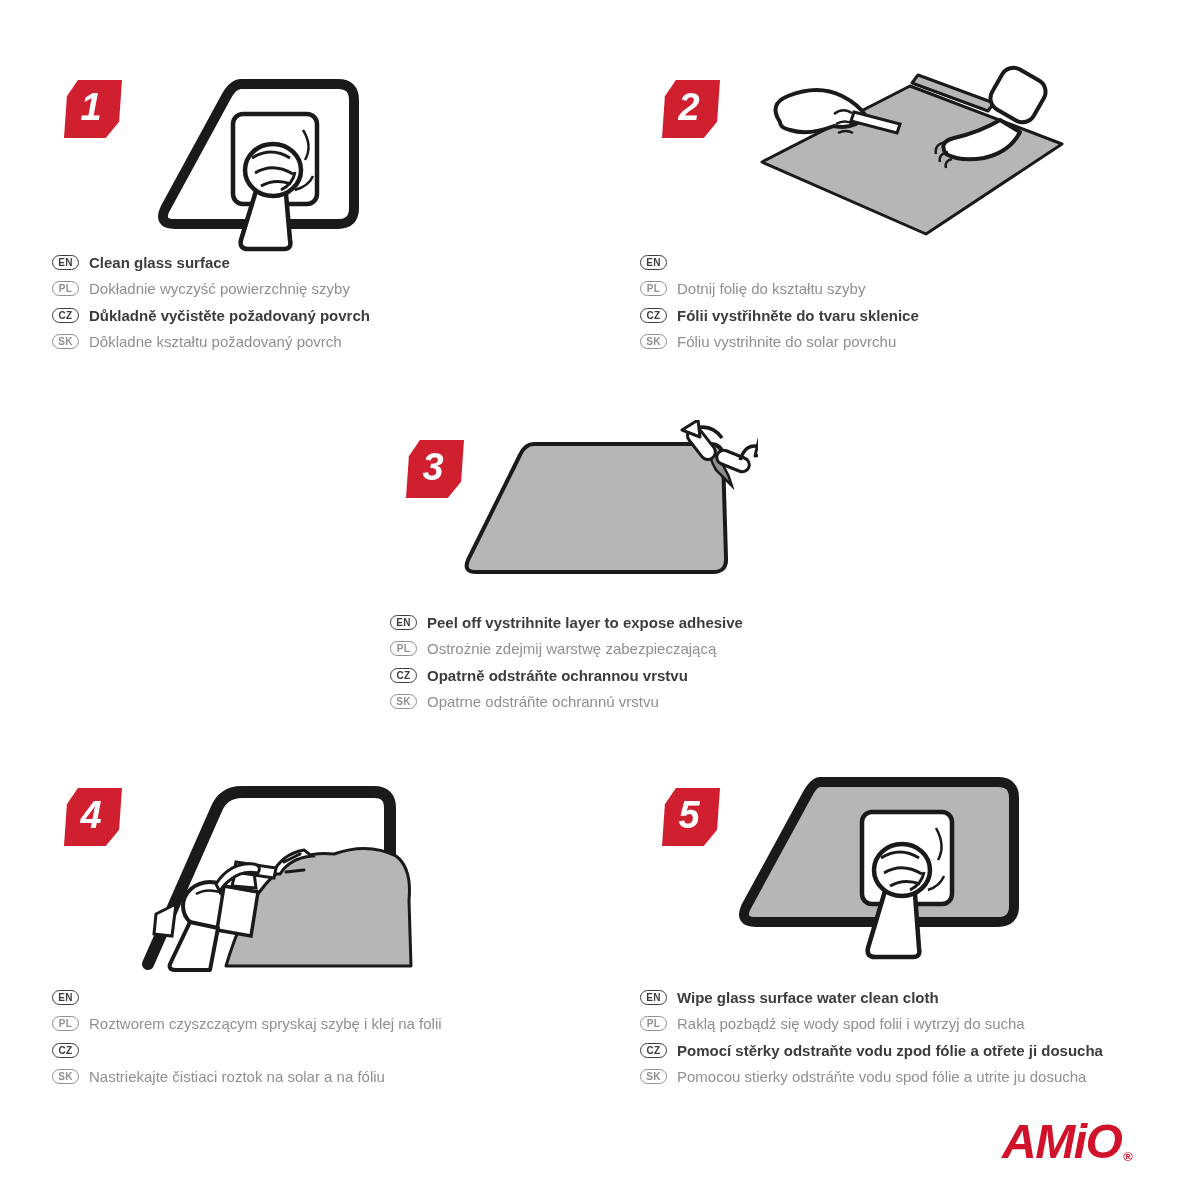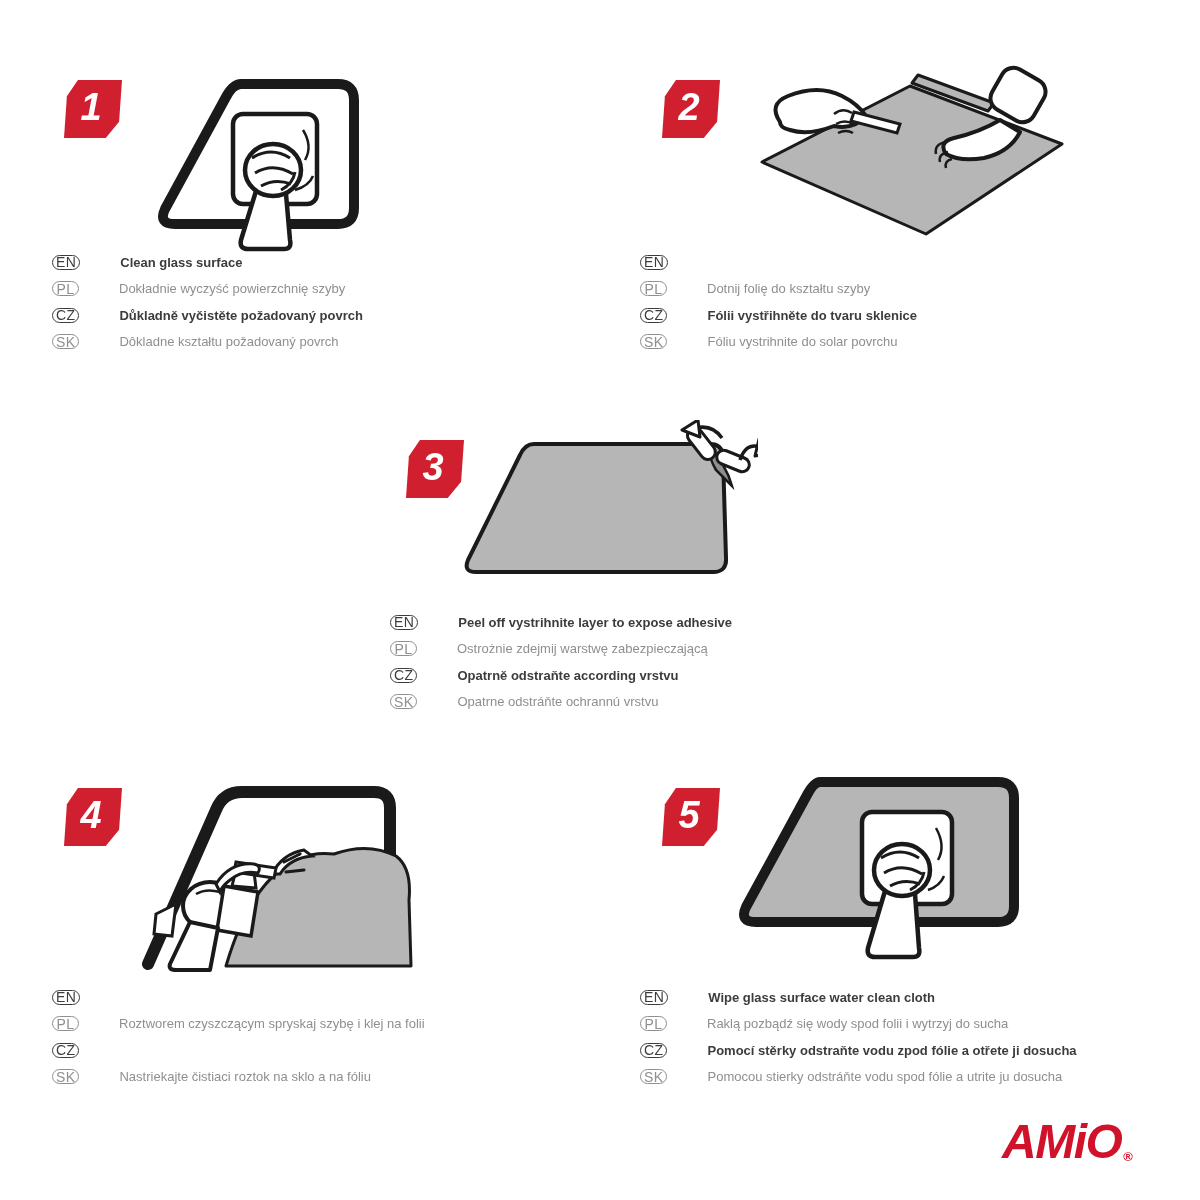--- a/index.html
+++ b/index.html
@@ -20,23 +20,23 @@
   .illo { position:absolute; }
   .illo path, .illo rect, .illo polygon, .illo polyline, .illo ellipse, .illo line {
     stroke:var(--outline,#1a1a1a);
   }
   .caps { position:absolute; display:flex; flex-direction:column; gap:6.5px; }
   .cap { display:flex; align-items:center; gap:10px; white-space:nowrap; height:20px; }
   .cap .pill {
     flex:0 0 auto; min-width:27px; height:15px; box-sizing:border-box; padding:0 3px;
     border:1.7px solid currentColor; border-radius:9px;
     display:inline-flex; align-items:center; justify-content:center;
-    font-size:14px; font-weight:400; letter-spacing:0.4px;
-  }
-  .cap .txt { font-size:13px; line-height:1;margin-left:30px; }
+    font-size:10px; font-weight:700; letter-spacing:0.4px;
+  }
+  .cap .txt { font-size:15px; line-height:1; }
   .cap--bold  { color:var(--text-dark,#3c3c3c); }
   .cap--bold .txt { font-weight:700; }
   .cap--muted { color:var(--text-muted,#8f8f8f); }
   .logo {
     position:absolute; left:1002px; top:1118px; display:flex; align-items:flex-end;
     color:var(--logo-red,#d0122a);
   }
   .logo .word { font-size:48px; font-weight:900; font-style:italic; letter-spacing:-1.5px; line-height:1; }
   .logo .reg  { font-size:13px; font-weight:700; margin-left:2px; line-height:1; transform:translateY(-3px); }
 </style>
@@ -149,21 +149,21 @@
     <div class="cap cap--bold">
       <span class="pill">EN</span>
       <span class="txt">Peel off vystrihnite layer to expose adhesive</span>
     </div>
     <div class="cap cap--muted">
       <span class="pill">PL</span>
       <span class="txt">Ostrożnie zdejmij warstwę zabezpieczającą</span>
     </div>
     <div class="cap cap--bold">
       <span class="pill">CZ</span>
-      <span class="txt">Opatrně odstraňte according vrstvu</span>
+      <span class="txt">Opatrně odstráňte ochrannou vrstvu</span>
     </div>
     <div class="cap cap--muted">
       <span class="pill">SK</span>
       <span class="txt">Opatrne odstráňte ochrannú vrstvu</span>
     </div>
   </div>
 
   <div class="badge" style="left:64px; top:788px;">
     <span>4</span>
   </div>
@@ -194,21 +194,21 @@
     </div>
     <div class="cap cap--muted">
       <span class="pill">PL</span>
       <span class="txt">Roztworem czyszczącym spryskaj szybę i klej na folii</span>
     </div>
     <div class="cap cap--bold">
       <span class="pill">CZ</span>
     </div>
     <div class="cap cap--muted">
       <span class="pill">SK</span>
-      <span class="txt">Nastriekajte čistiaci roztok na sklo a na fóliu</span>
+      <span class="txt">Nastriekajte čistiaci roztok na solar a na fóliu</span>
     </div>
   </div>
 
   <div class="badge" style="left:662px; top:788px;">
     <span>5</span>
   </div>
   <svg class="illo" style="left:722px; top:768px;" width="310" height="202" viewBox="0 0 310 202">
     <g>
       <path d="M 98 14 H 276 Q 292 14 292 30 V 138 Q 292 154 276 154 H 34 Q 17 154 24 139 L 85 27 Q 92 14 98 14 Z" fill="var(--film-gray,#b6b6b6)" stroke-width="10" stroke-linejoin="round"></path>
     </g>

